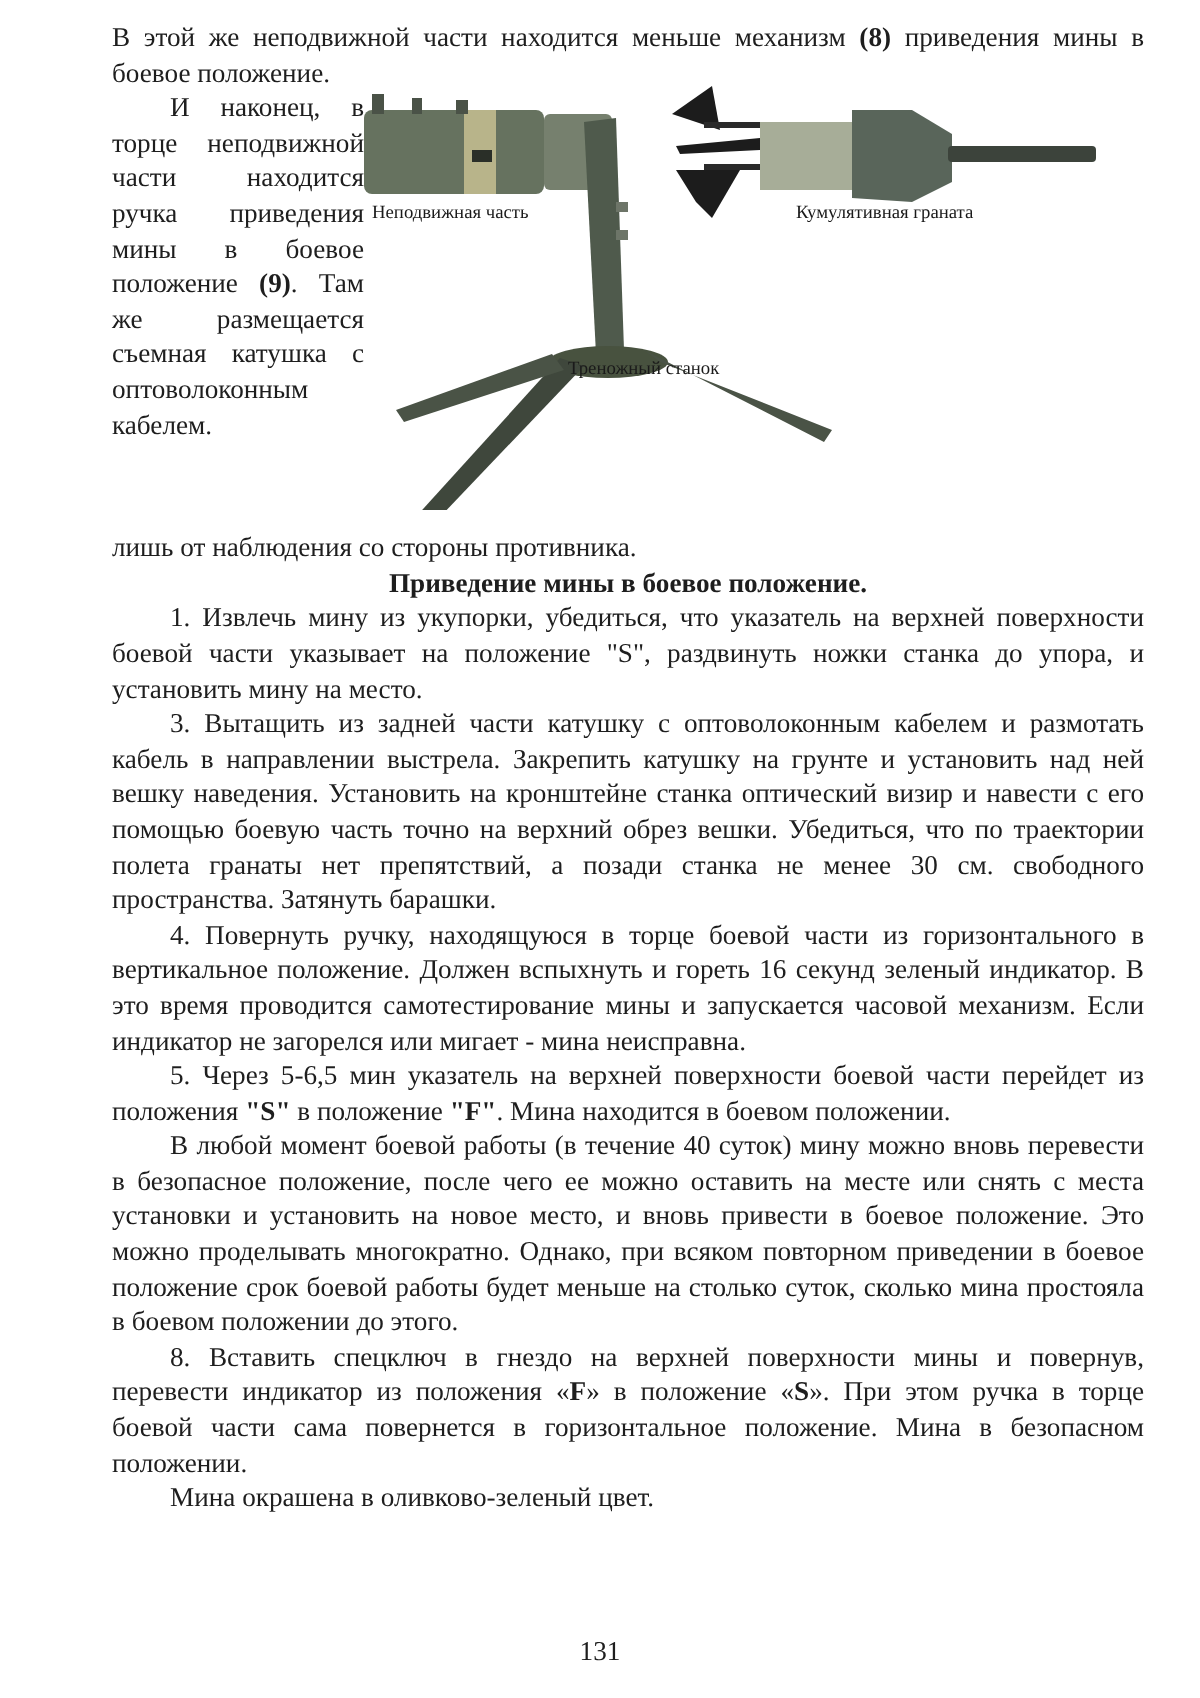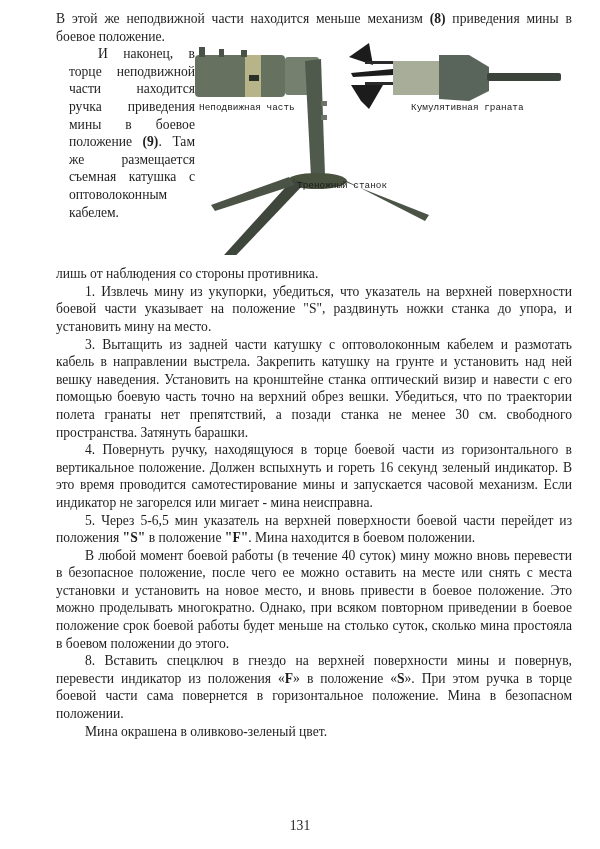--- a/index.html
+++ b/index.html
@@ -10,30 +10,30 @@
     }
     .page {
       position: absolute; left: 56px; top: 10px; width: 516px;
       font-size: 13.6px; line-height: 17.6px;
     }
     p { margin: 0; text-align: justify; }
     .indent { text-indent: 29px; }
     .heading {
       text-align: center; font-weight: bold; margin: 0;
     }
-    .float-wrap { position: relative; height: 220px; margin-left: 13px; }
+    .float-wrap { position: relative; height: 220px; }
     .narrow {
       position: absolute; left: 0; top: 0; width: 126px;
     }
     .narrow p { text-align: justify; }
     .figure {
       position: absolute; left: 124px; top: -6px; width: 386px; height: 216px;
     }
     .fig-label {
-      position: absolute; font-family: Liberation Mono, monospace;
+      position: absolute; font-family: Liberation Serif, serif;
       font-size: 9.4px; color: #1a1a1a; white-space: nowrap;
     }
     b.mark { font-weight: bold; }
     .pagenum {
       position: absolute; left: 0; width: 600px; top: 818px;
       text-align: center; font-size: 13.6px;
       font-family: "Liberation Serif", "DejaVu Serif", serif;
     }
   </style>
 </head>
@@ -79,20 +79,21 @@
         <rect x="294" y="34" width="74" height="8" rx="2" fill="#3c433b"></rect>
       </svg>
       <span class="fig-label" style="left:6px; top:60px;">Неподвижная часть</span>
       <span class="fig-label" style="left:218px; top:60px;">Кумулятивная граната</span>
       <span class="fig-label" style="left:104px; top:138px;">Треножный станок</span>
     </div>
   </div>
 
   <p>лишь от наблюдения со стороны противника.</p>
 
+  <p class="heading">Приведение мины в боевое положение.</p>
   <p class="indent">1. Извлечь мину из укупорки, убедиться, что указатель на верхней поверхности боевой части указывает на положение "S", раздвинуть ножки станка до упора, и установить мину на место.</p>
   <p class="indent">3. Вытащить из задней части катушку с оптоволоконным кабелем и размотать кабель в направлении выстрела. Закрепить катушку на грунте и установить над ней вешку наведения. Установить на кронштейне станка оптический визир и навести с его помощью боевую часть точно на верхний обрез вешки. Убедиться, что по траектории полета гранаты нет препятствий, а позади станка не менее 30 см. свободного пространства. Затянуть барашки.</p>
   <p class="indent">4. Повернуть ручку, находящуюся в торце боевой части из горизонтального в вертикальное положение. Должен вспыхнуть и гореть 16 секунд зеленый индикатор. В это время проводится самотестирование мины и запускается часовой механизм. Если индикатор не загорелся или мигает - мина неисправна.</p>
   <p class="indent"><span>5. Через 5-6,5 мин указатель на верхней поверхности боевой части перейдет из положения </span><b>"S"</b><span> в положение </span><b>"F"</b><span>. Мина находится в боевом положении.</span></p>
 
   <p class="indent">В любой момент боевой работы (в течение 40 суток) мину можно вновь перевести в безопасное положение, после чего ее можно оставить на месте или снять с места установки и установить на новое место, и вновь привести в боевое положение. Это можно проделывать многократно. Однако, при всяком повторном приведении в боевое положение срок боевой работы будет меньше на столько суток, сколько мина простояла в боевом положении до этого.</p>
   <p class="indent"><span>8. Вставить спецключ в гнездо на верхней поверхности мины и повернув, перевести индикатор из положения «</span><b>F</b><span>» в положение «</span><b>S</b><span>». При этом ручка в торце боевой части сама повернется в горизонтальное положение. Мина в безопасном положении.</span></p>
   <p class="indent">Мина окрашена в оливково-зеленый цвет.</p>
 </div>
 

